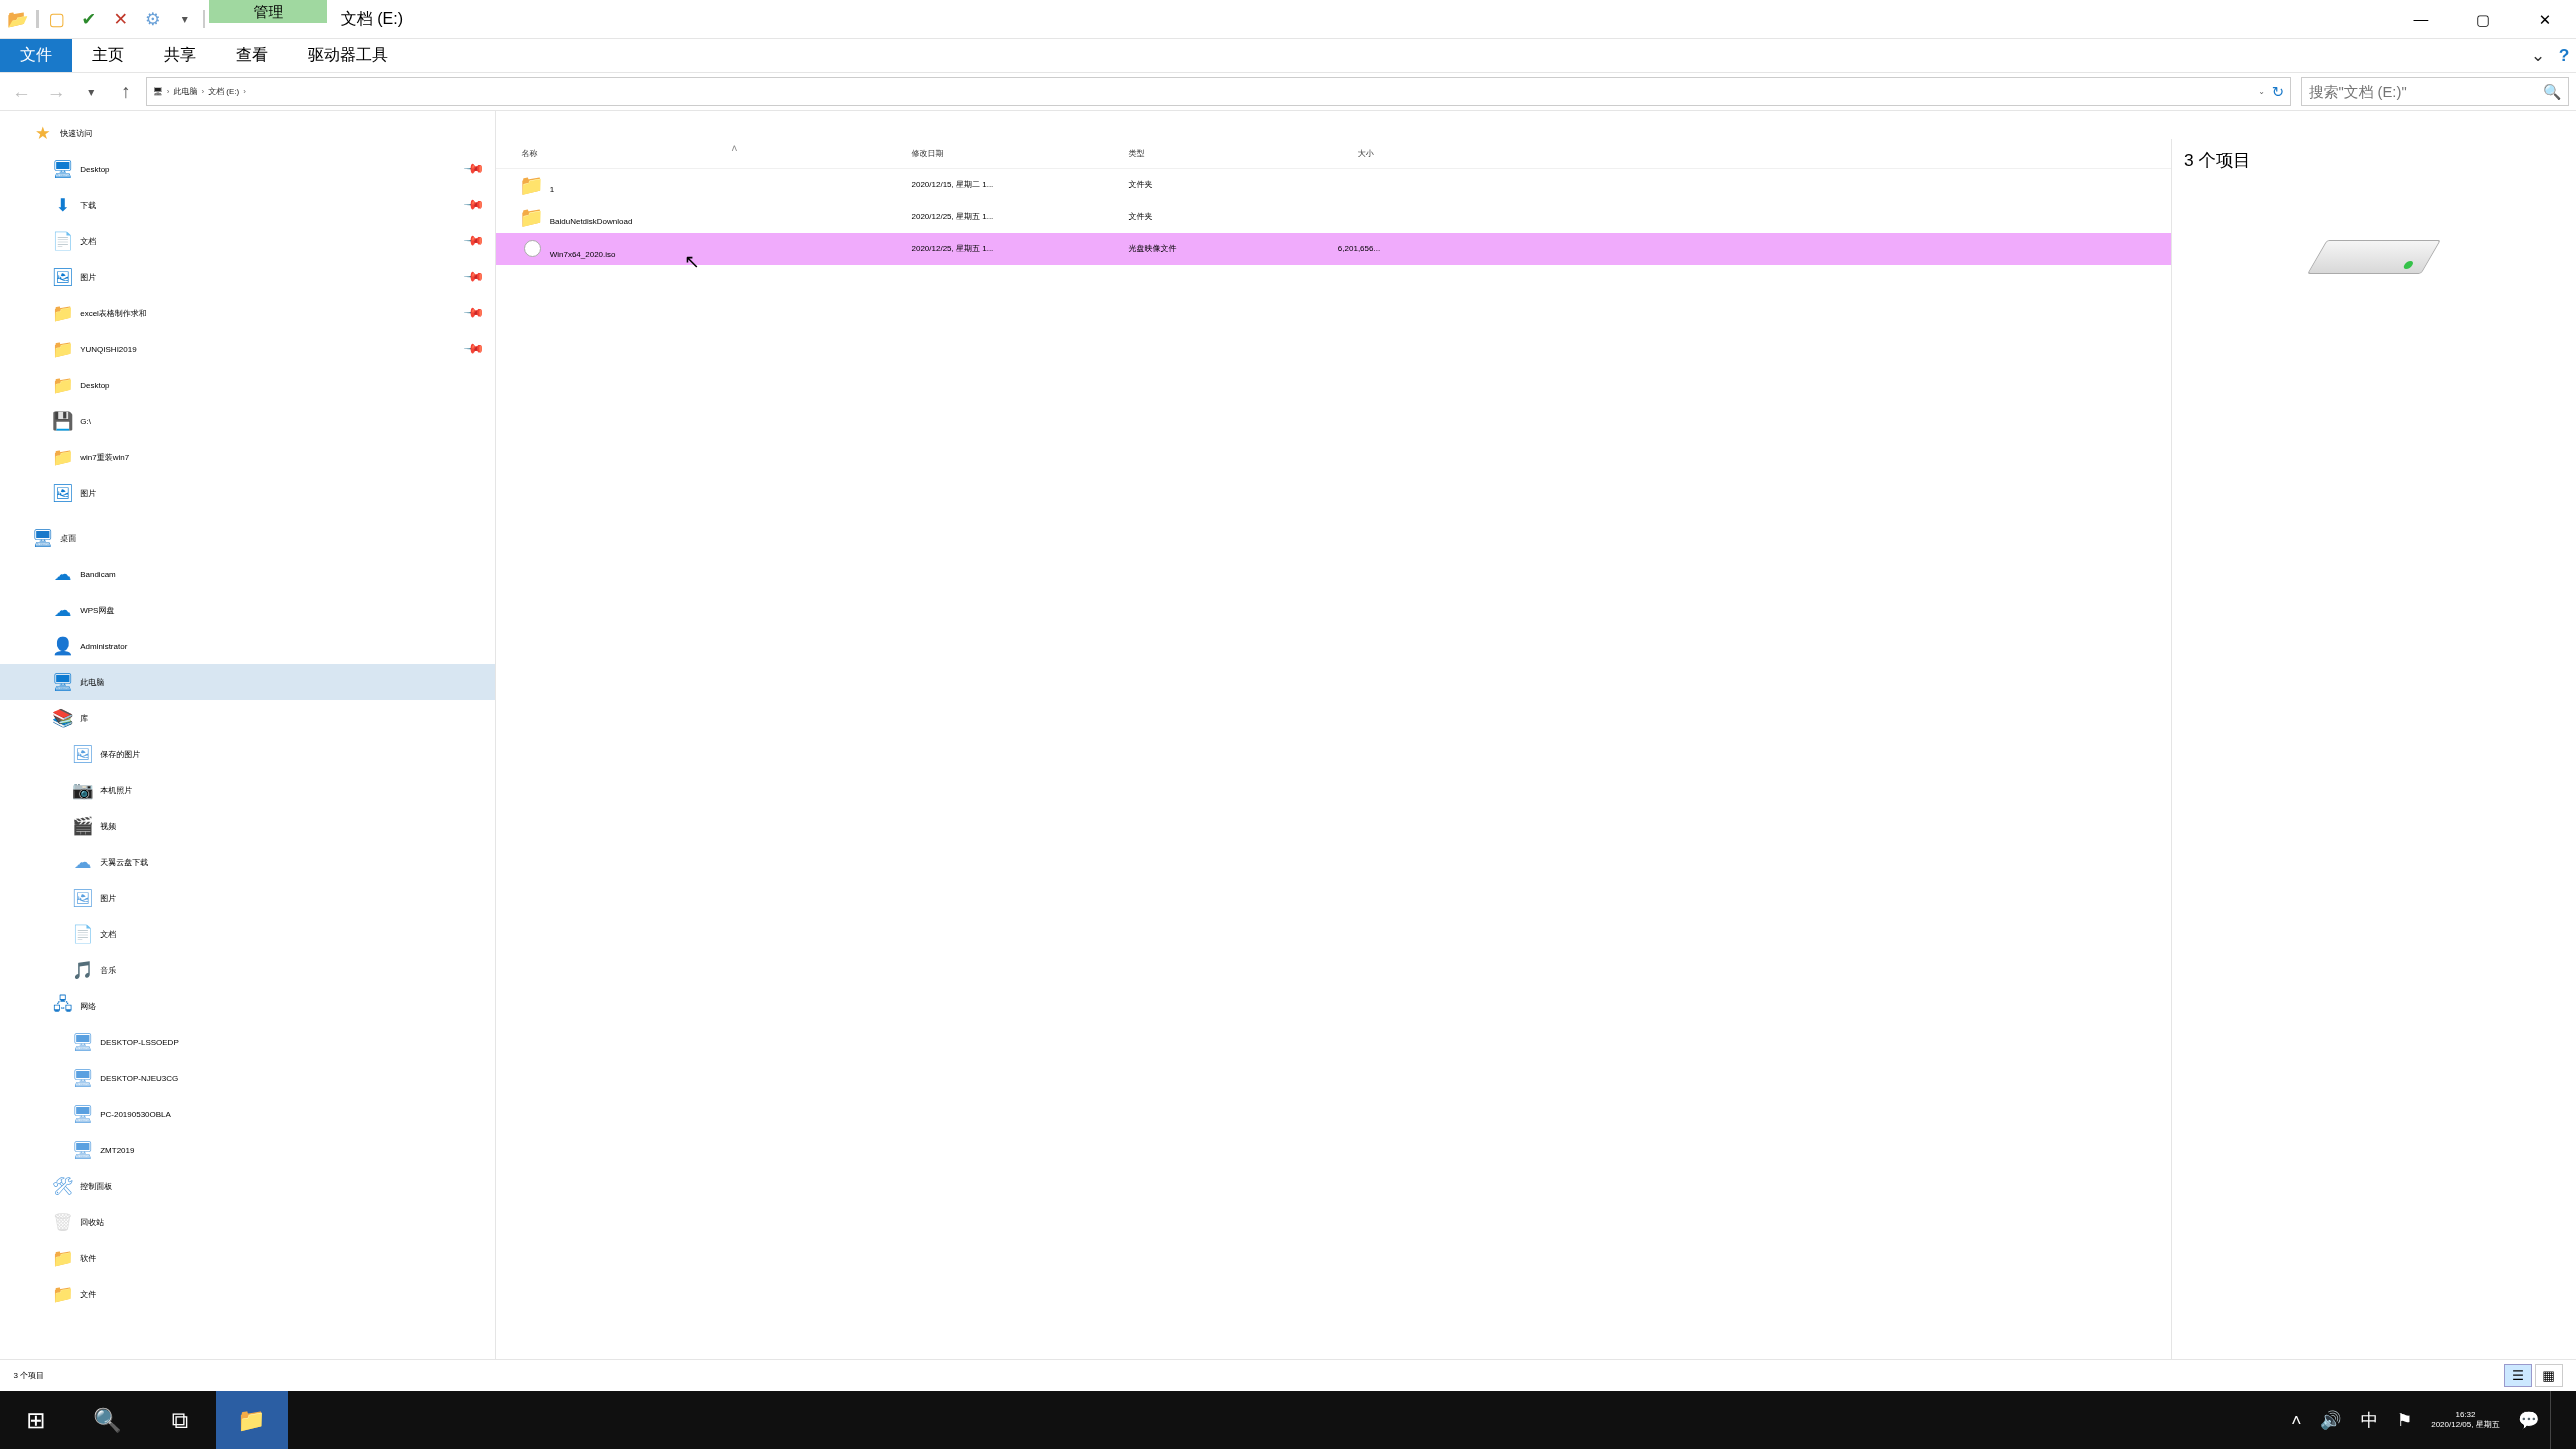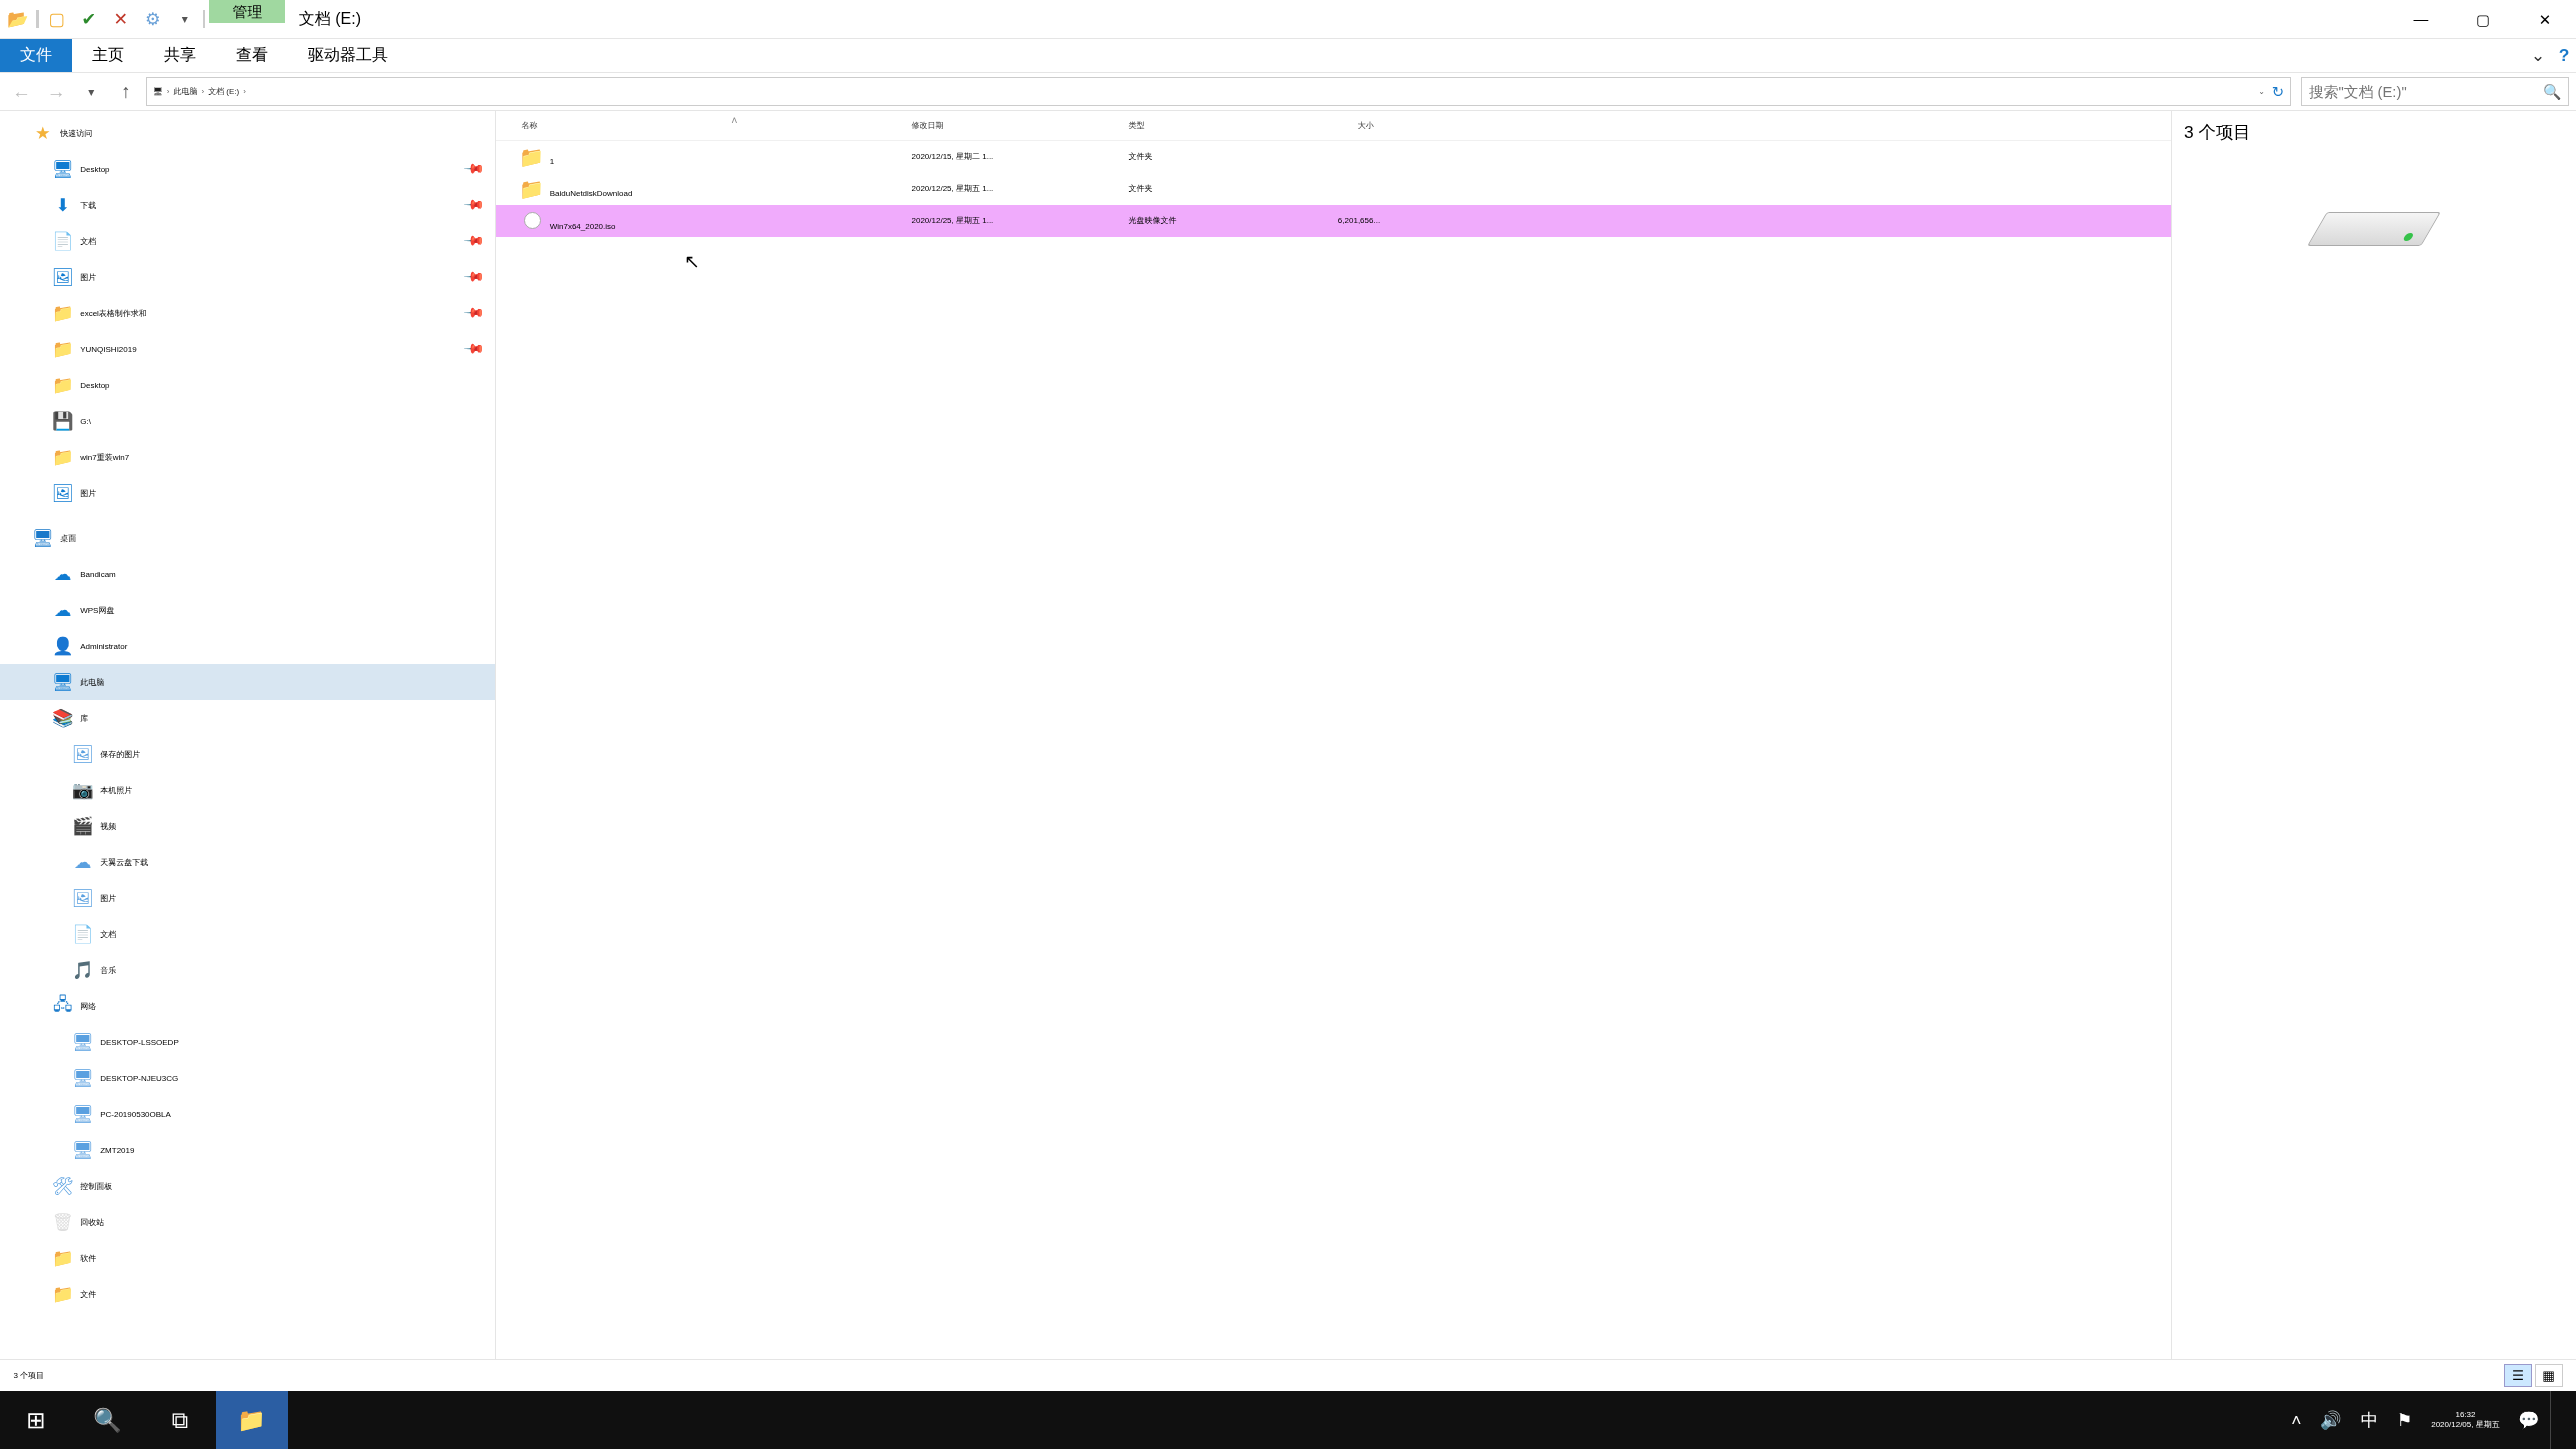--- a/index.html
+++ b/index.html
@@ -4,21 +4,21 @@
 <style>
 * { margin:0; padding:0; box-sizing:border-box; font-family:"Segoe UI","Microsoft YaHei",sans-serif; font-size:8px; }
 html,body { width:2576px; height:1449px; background:#fff; overflow:hidden; }
 .win { position:absolute; left:0; top:0; width:2576px; height:1391px; background:#fff; }
 
 
 .titlebar { height:39px; display:flex; align-items:stretch; border-bottom:0.7px solid #e5e5e5; }
 .qat { display:flex; align-items:center; padding:0 4px; gap:4px; }
 .qat-item { width:28px; height:28px; display:flex; align-items:center; justify-content:center; font-size:17.4px; }
 .ctx-area { display:flex; flex-direction:column; align-items:center; }
-.ctx-label { background:#a0d8a0; width:76px; text-align:center; font-size:14.8px; padding:2.7px 0 1.3px; }
+.ctx-label { background:#a0d8a0; width:118px; text-align:center; font-size:14.8px; padding:2.7px 0 1.3px; }
 .title-text { font-size:16px; padding:9.4px 13.4px; }
 .winctrl { margin-left:auto; display:flex; }
 .winbtn { width:62px; display:flex; align-items:center; justify-content:center; font-size:14.8px; }
 
 
 .ribbon { height:34px; display:flex; align-items:stretch; border-bottom:0.7px solid #e5e5e5; }
 .rtab { padding:0 20px; display:flex; align-items:center; font-size:16px; }
 .rtab.file { background:#1979ca; color:#fff; }
 .ribbon-right { margin-left:auto; display:flex; align-items:center; padding-right:6.7px; gap:13.4px; }
 .ribbon-right span { font-size:17.4px; }
@@ -40,21 +40,21 @@
 .body { display:flex; height:calc(100% - 39px - 34px - 38px - 32px); }
 .navpane { width:496px; border-right:0.7px solid #e5e5e5; overflow:hidden; padding-top:4px; }
 .nprow { height:36px; display:flex; align-items:center; padding-left:32px; font-size:16px; position:relative; }
 .nprow.lv1 { padding-left:52px; }
 .nprow.lv2 { padding-left:72px; }
 .nprow.sel { background:#d8e6f2; }
 .nprow .ic { width:21.5px; height:21.5px; margin-right:6.7px; display:flex; align-items:center; justify-content:center; font-size:17.4px; }
 .pin { position:absolute; right:12px; top:10.7px; font-size:13.4px; color:#888; transform:rotate(45deg); }
 
 
-.filepane { flex:1; display:flex; }
+.filepane { flex:1; display:flex;margin-top:28px; }
 .listarea { flex:1; position:relative; }
 .cols { display:flex; height:29.5px; align-items:center; border-bottom:0.7px solid #f0f0f0; font-size:14.8px; color:#333; padding-left:25.5px; }
 .cols > div { padding-right:6.7px; }
 .c-name { width:390px; position:relative; }
 .c-name .sortmark { position:absolute; right:174px; top:-5.4px; font-size:10.7px; color:#888; }
 .c-date { width:217px; }
 .c-type { width:180px; }
 .c-size { width:121px; text-align:center; padding-right:20px; }
 .filerow { display:flex; height:32px; align-items:center; padding-left:25.5px; font-size:16px; }
 .filerow.sel { background:#f0abfc; }

